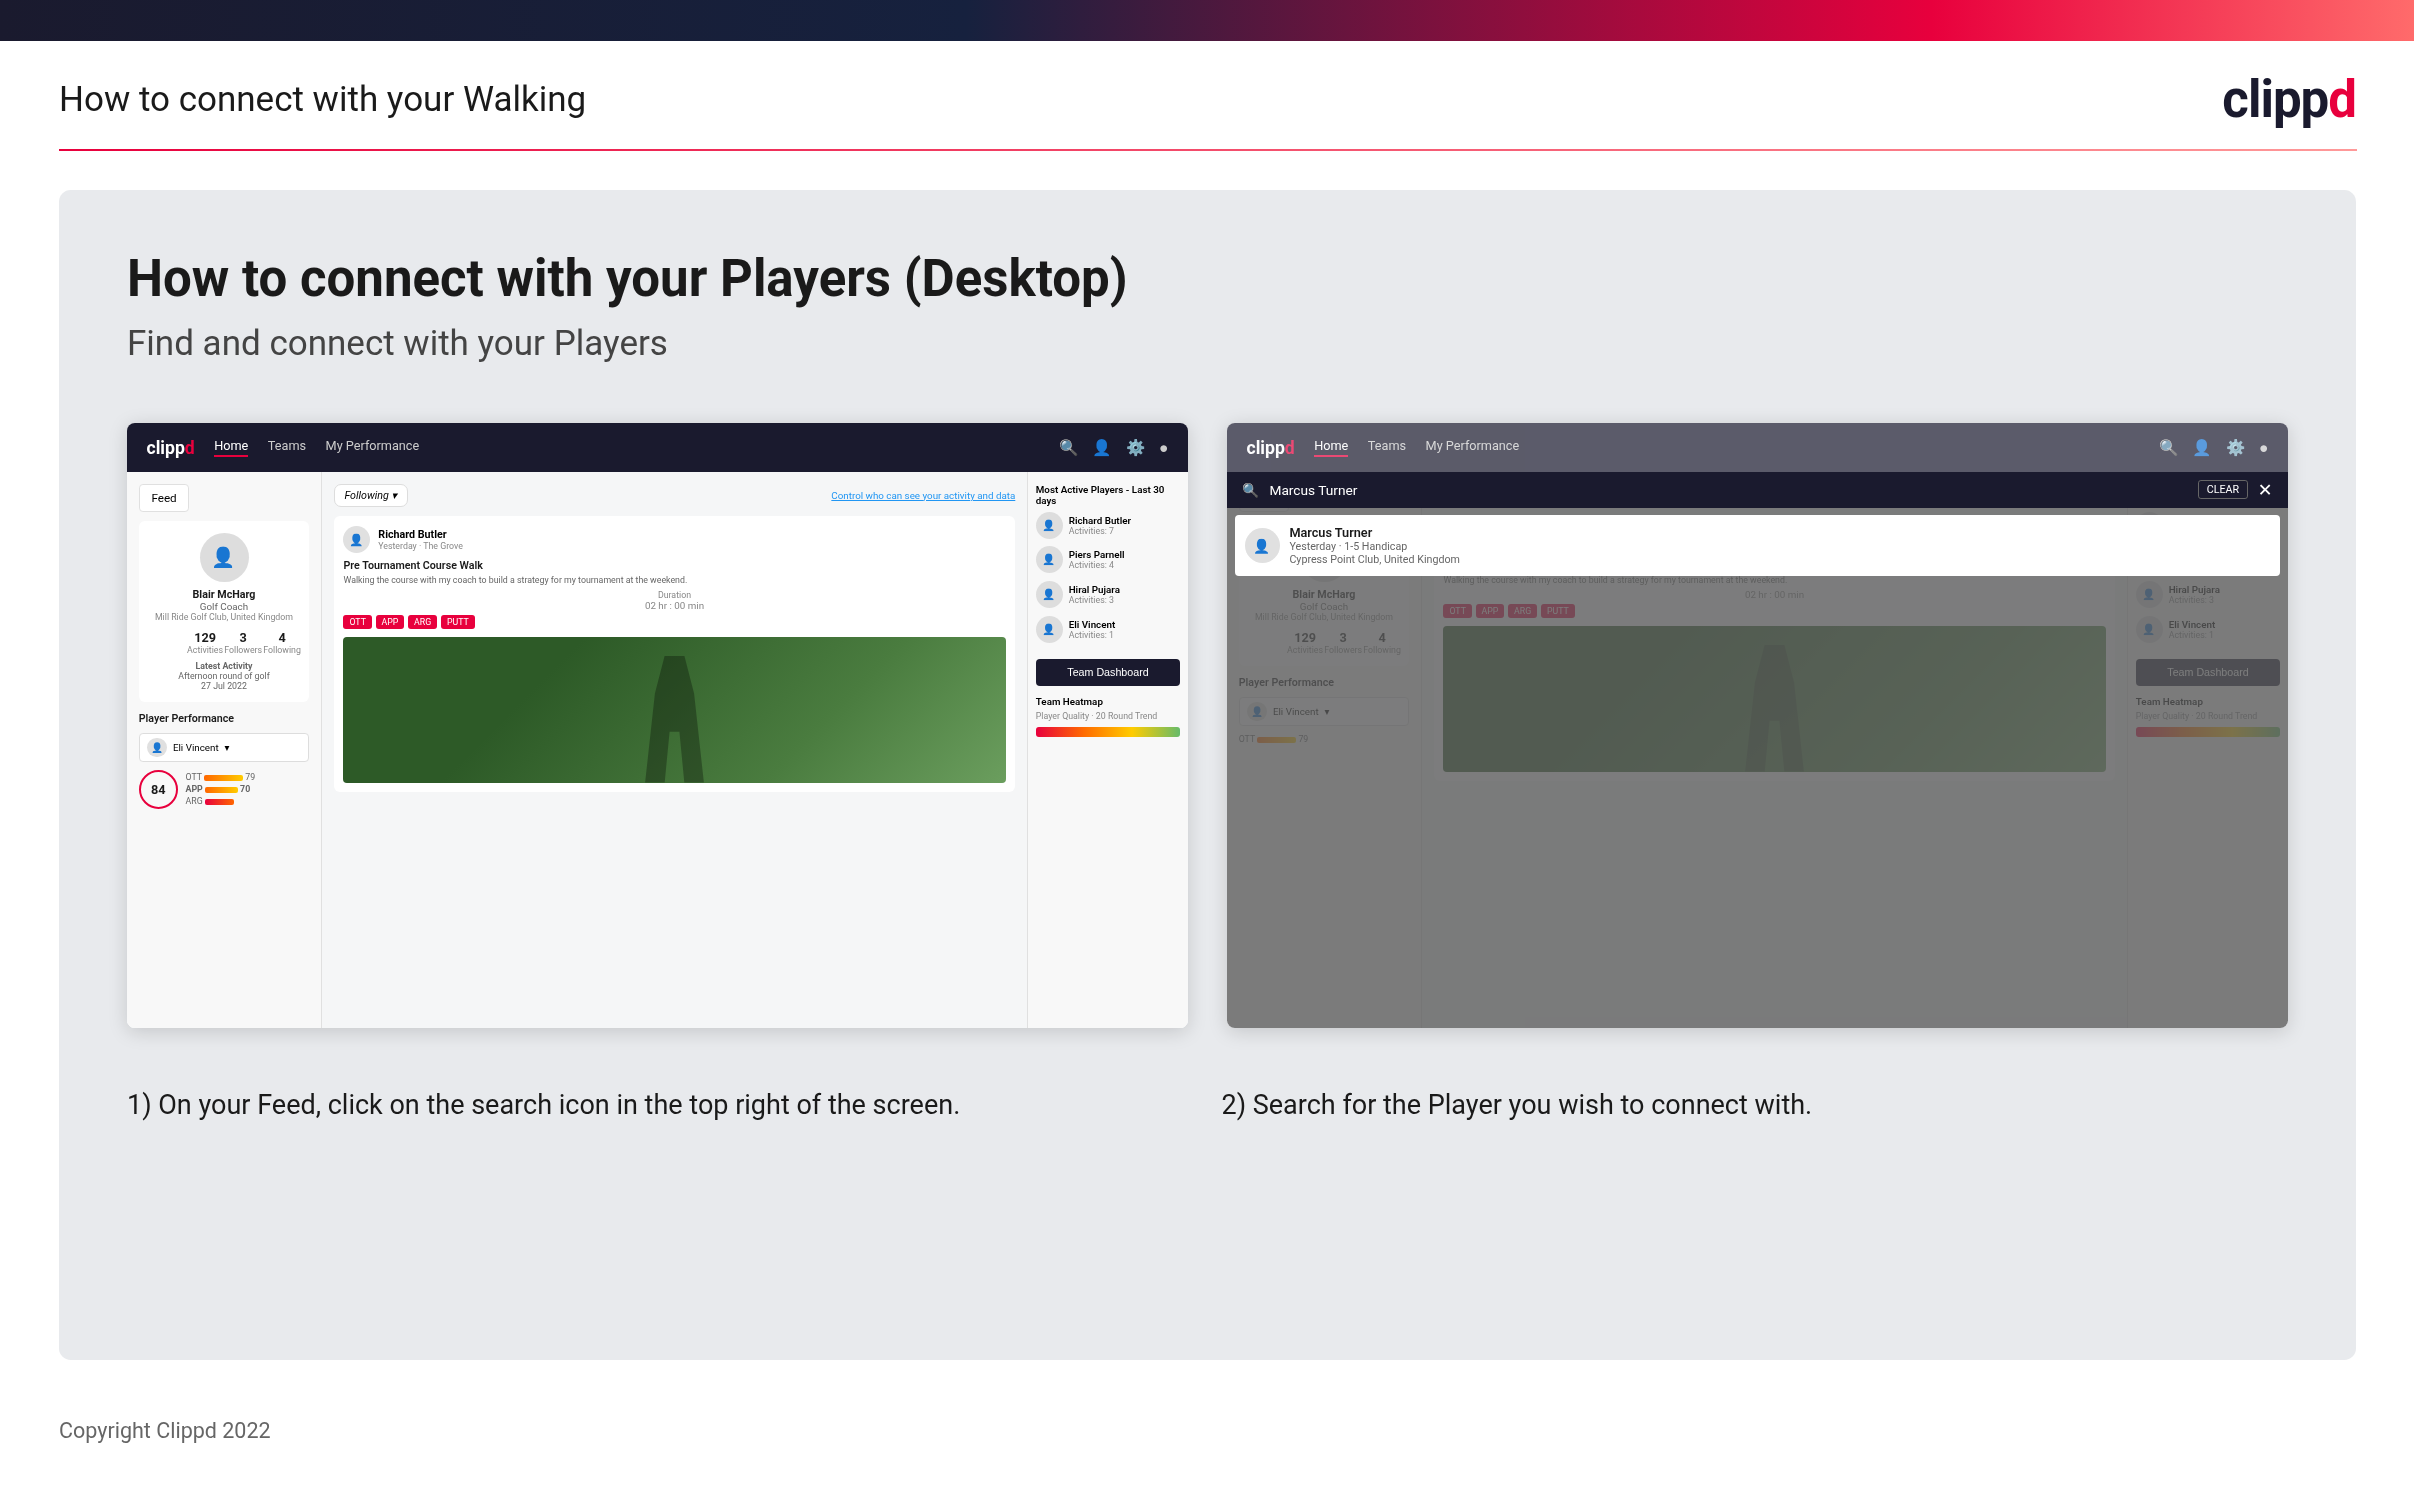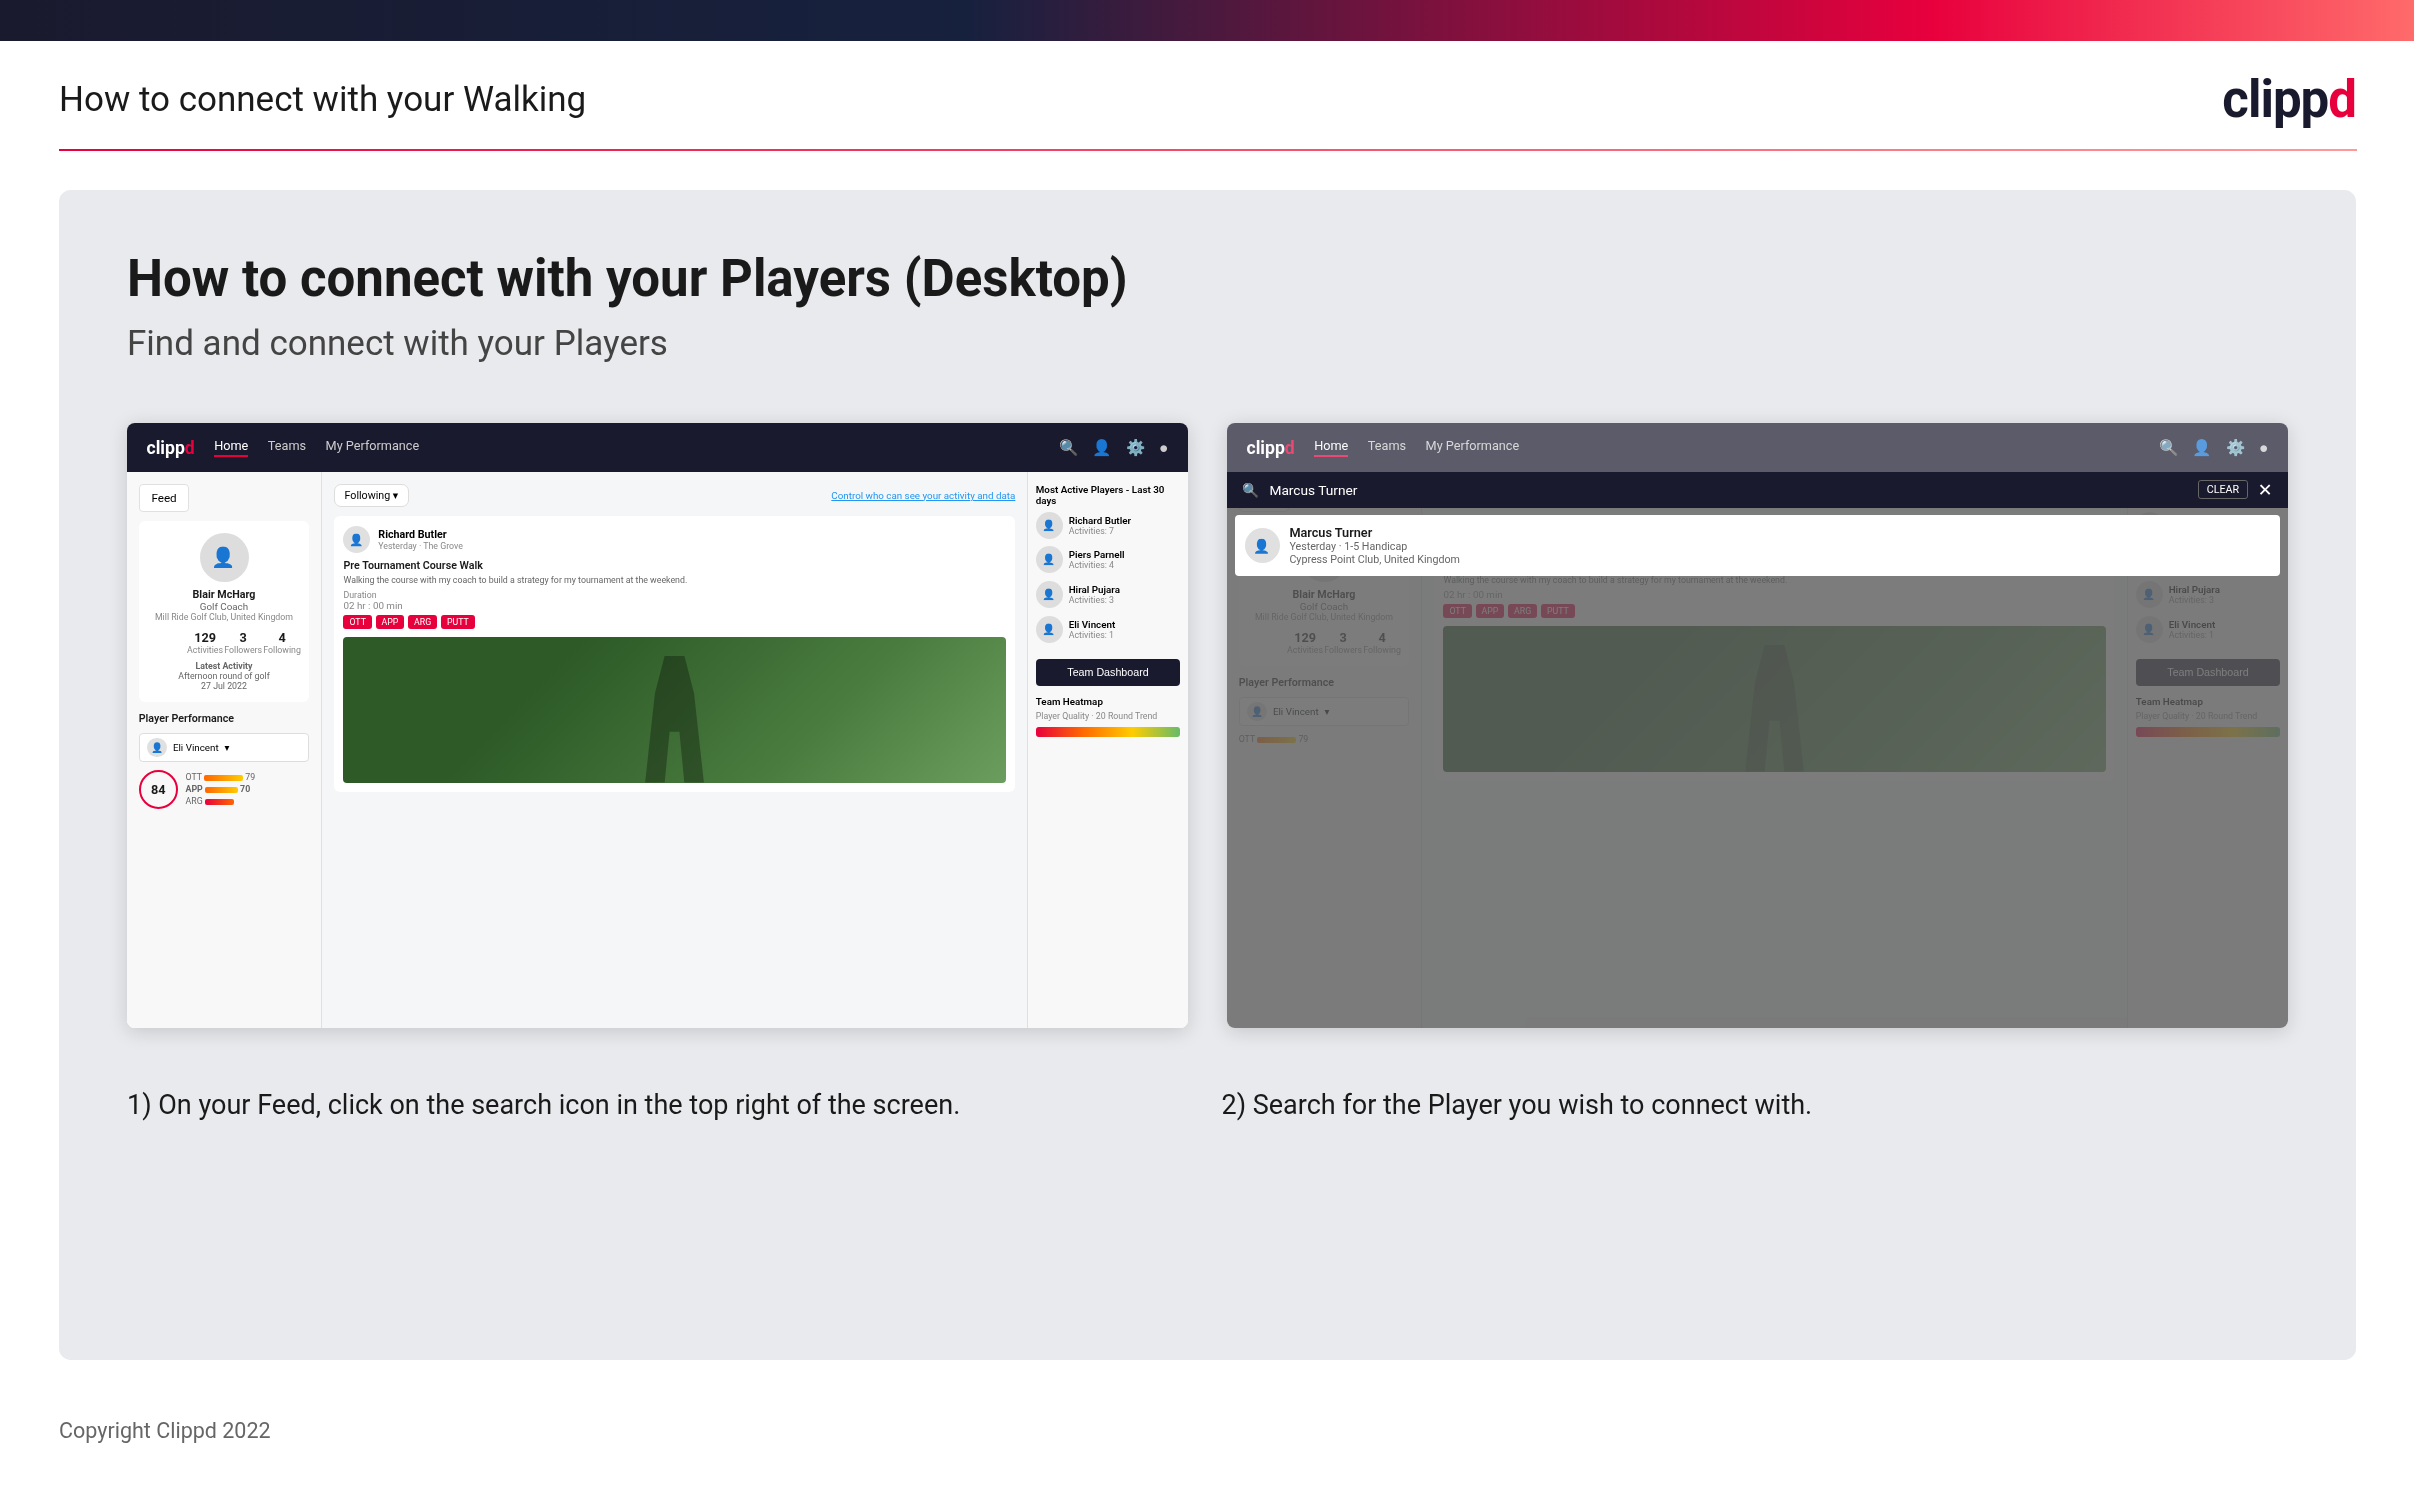--- a/index.html
+++ b/index.html
@@ -287,20 +287,21 @@
     }
     .following-btn {
       background: #fff;
       border: 1px solid #ddd;
       border-radius: 7px;
       padding: 3.9px 9.8px;
       font-size: 10.7px;
       display: flex;
       align-items: center;
       gap: 3.9px;
+      font-style: italic;
     }
     .control-link {
       font-size: 9.8px;
       color: #2196F3;
       text-decoration: underline;
     }
 
     .activity-card {
       background: #fff;
       border-radius: 5.9px;
@@ -338,20 +339,21 @@
       margin-bottom: 2.9px;
     }
     .activity-desc {
       font-size: 8.8px;
       color: #666;
     }
     .activity-duration {
       font-size: 9.8px;
       color: #888;
       margin: 3.9px 0;
+      text-align: center;
     }
     .tag-row {
       display: flex;
       gap: 3.9px;
     }
     .tag {
       background: #e8003d;
       color: #fff;
       font-size: 8.8px;
       padding: 2px 5.9px;

